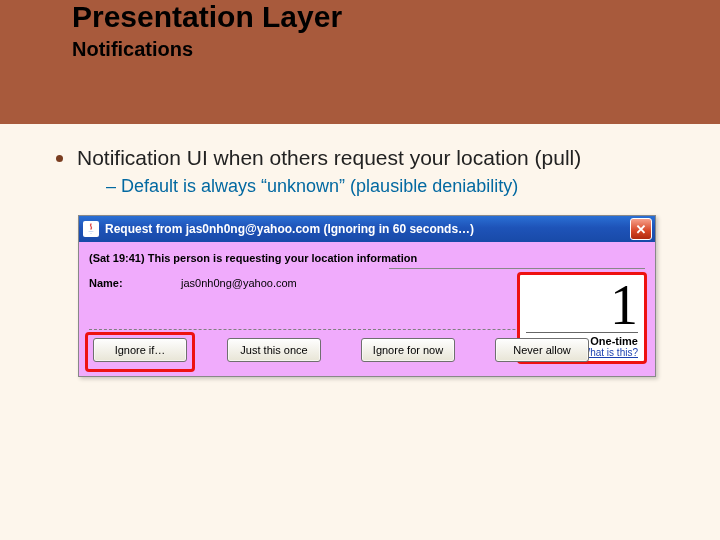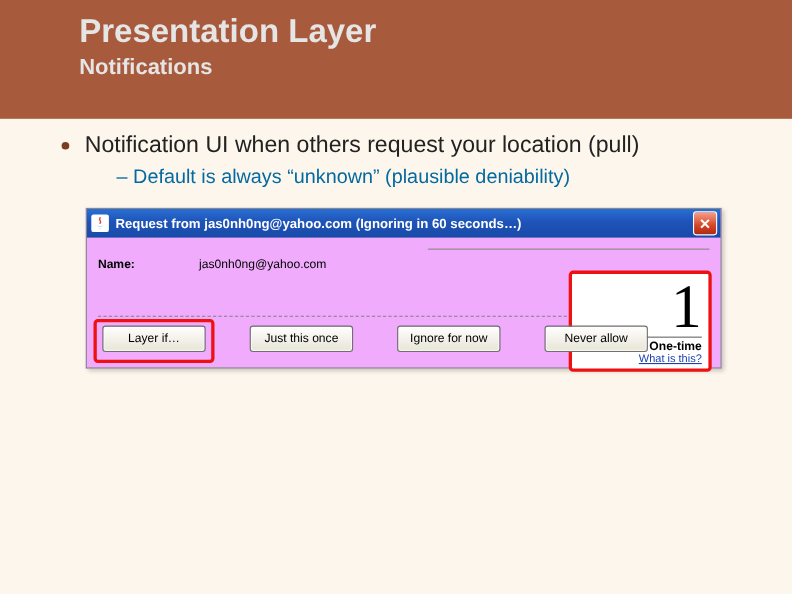--- a/index.html
+++ b/index.html
@@ -6,40 +6,39 @@
     margin: 0;
     padding: 0;
     width: 720px;
     height: 540px;
     font-family: Verdana, Arial, sans-serif;
     background: #fdf6ec;
     overflow: hidden;
   }
   .header-band {
     background: #a85a3c;
-    height: 108px;
+    height: 124px;
     padding-left: 72px;
-    padding-top: 12px;
     box-sizing: border-box;
-    color: #e5e5e5;
+    color: #000000;
   }
   .header-band h1 {
     margin: 0;
     font-size: 30px;
     font-weight: 700;
     font-family: Verdana, Arial, sans-serif;
   }
   .header-band h2 {
     margin: 4px 0 0 0;
     font-size: 20px;
     font-weight: 700;
     font-family: Verdana, Arial, sans-serif;
   }
   .content {
-    padding: 12px 28px 0 56px;
+    padding: 22px 28px 0 56px;
   }
   .bullet-line {
     font-size: 21px;
     color: #222;
     display: flex;
     align-items: center;
   }
   .bullet-dot {
     width: 7px;
     height: 7px;
@@ -222,37 +221,38 @@
           <path d="M3 8 Q6 10 9 8 Q6 9.5 3 8" fill="#2a6fd4"></path>
           <path d="M3.5 10 Q6 11.5 8.5 10 Q6 11 3.5 10" fill="#2a6fd4"></path>
         </svg>
       </span>
       <span class="title-text">Request from jas0nh0ng@yahoo.com (Ignoring in 60 seconds…)</span>
       <span class="close-btn">
         <span>✕</span>
       </span>
     </div>
     <div class="dialog-body">
+      <div class="top-line">(Sat 19:41) This person is requesting your location information</div>
       <div class="divider"></div>
 
       <div class="row">
         <div class="row-label">Name:</div>
         <div class="row-val">jas0nh0ng@yahoo.com</div>
       </div>
 
       <div class="one-time-box">
         <div class="big1">1</div>
         <div class="ot-label">One-time</div>
         <div class="what">What is this?</div>
       </div>
 
       <div class="dotted"></div>
 
       <div class="btn-row">
         <div class="allow-highlight"></div>
-        <div class="btn">Layer if…</div>
+        <div class="btn">Ignore if…</div>
         <div class="btn">Just this once</div>
         <div class="btn">Ignore for now</div>
         <div class="btn">Never allow</div>
       </div>
     </div>
   </div>
 </div>
 
 </body></html>

